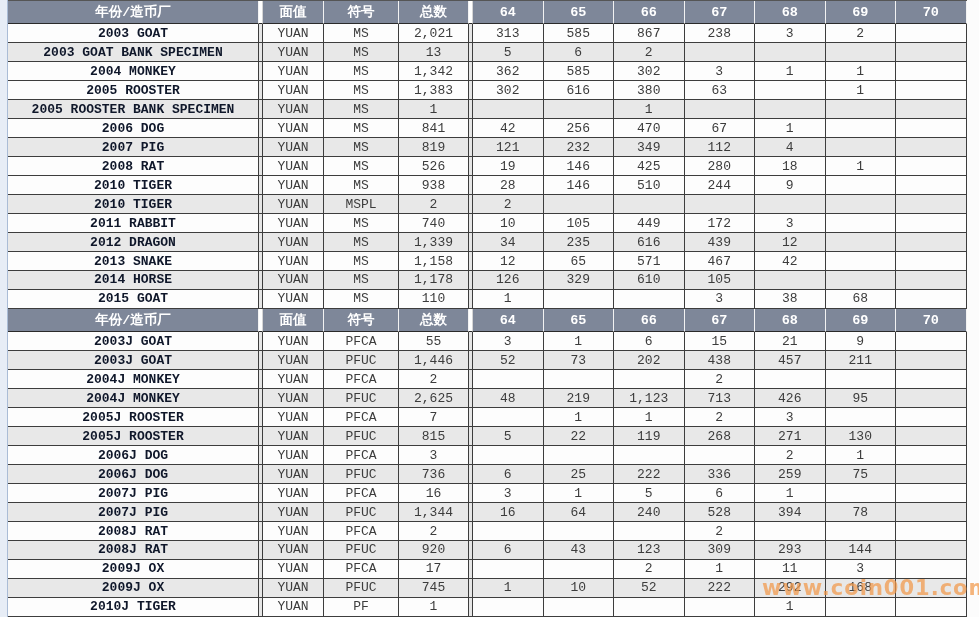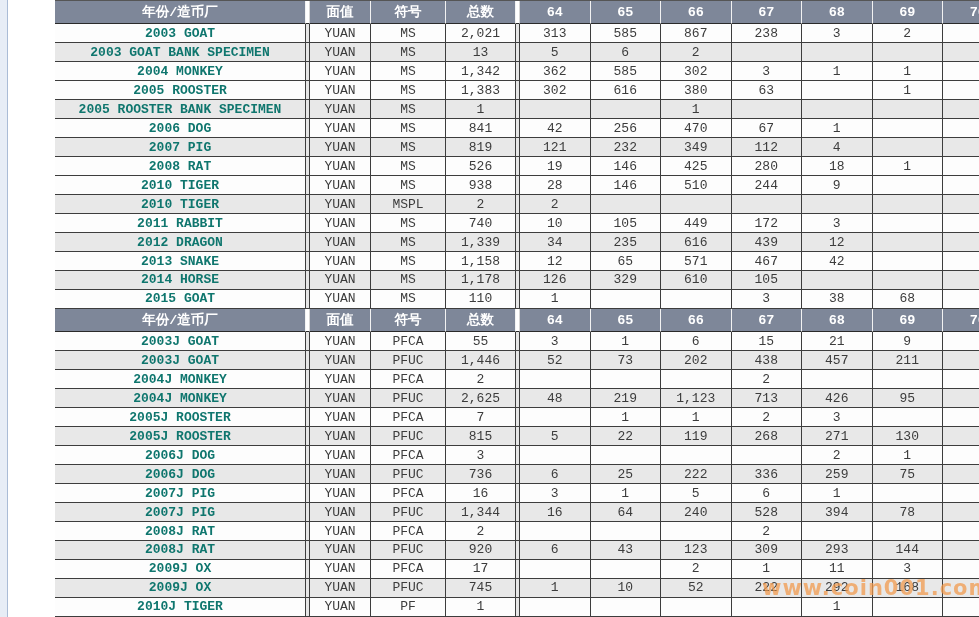--- a/index.html
+++ b/index.html
@@ -1,35 +1,35 @@
 <!DOCTYPE html>
 <html><head>
 <meta charset="utf-8">
 <style>
   * { margin:0; padding:0; box-sizing:border-box; }
   html,body { width:979px; height:617px; }
   body { font-family:"Liberation Mono","DejaVu Sans Mono",monospace; background:#fff; }
-  .screen { position:relative; width:979px; height:617px; overflow:hidden; display:flex; align-items:stretch; background:#fff;gap:47px; }
+  .screen { position:relative; width:979px; height:617px; overflow:hidden; display:flex; align-items:stretch; background:#fff; }
   .left-strip { width:8px; background:#e7edf6; border-right:1px solid #aabcd6; flex:none; }
   .right-strip { flex:1; background:#fcfcfc; }
   table.census { border-collapse:separate; border-spacing:0; table-layout:fixed; width:958px; flex:none; border-top:1px solid #555; }
   th.hdr {
     background:#7e8799; color:#fff; font-weight:bold; font-size:13.5px;
     height:21px; line-height:21px; text-align:center; overflow:hidden; white-space:nowrap;
     border-right:1px solid #f2f2f2; border-bottom:1px solid #2a2a2a;
     font-family:"Liberation Mono","DejaVu Sans",monospace;
   }
   th.hdr.sp { background:#fff; border-right:1px solid #d5d5d5; }
   td {
     height:17px; line-height:17px; font-size:13px; text-align:center; overflow:hidden; white-space:nowrap;
     color:#3c3c3c; background:#fdfdfd;
     border-right:1px solid #3d3d3d; border-bottom:1px solid #3d3d3d;
   }
   tr.alt td { background:#e8e8e8; }
-  td.name { color:#0f766e; font-weight:bold; cursor:pointer; }
+  td.name { color:#0f172a; font-weight:bold; cursor:pointer; }
   td.spacer { background:#e6e6e6 !important; }
   .watermark {
     position:absolute; left:762px; top:576px; z-index:5; pointer-events:none;
     font-family:"DejaVu Sans","Liberation Sans",sans-serif;
     font-weight:bold; font-size:21px; letter-spacing:1px;
     color:#f2994a; opacity:0.72;
   }
 </style>
 </head>
 <body>

